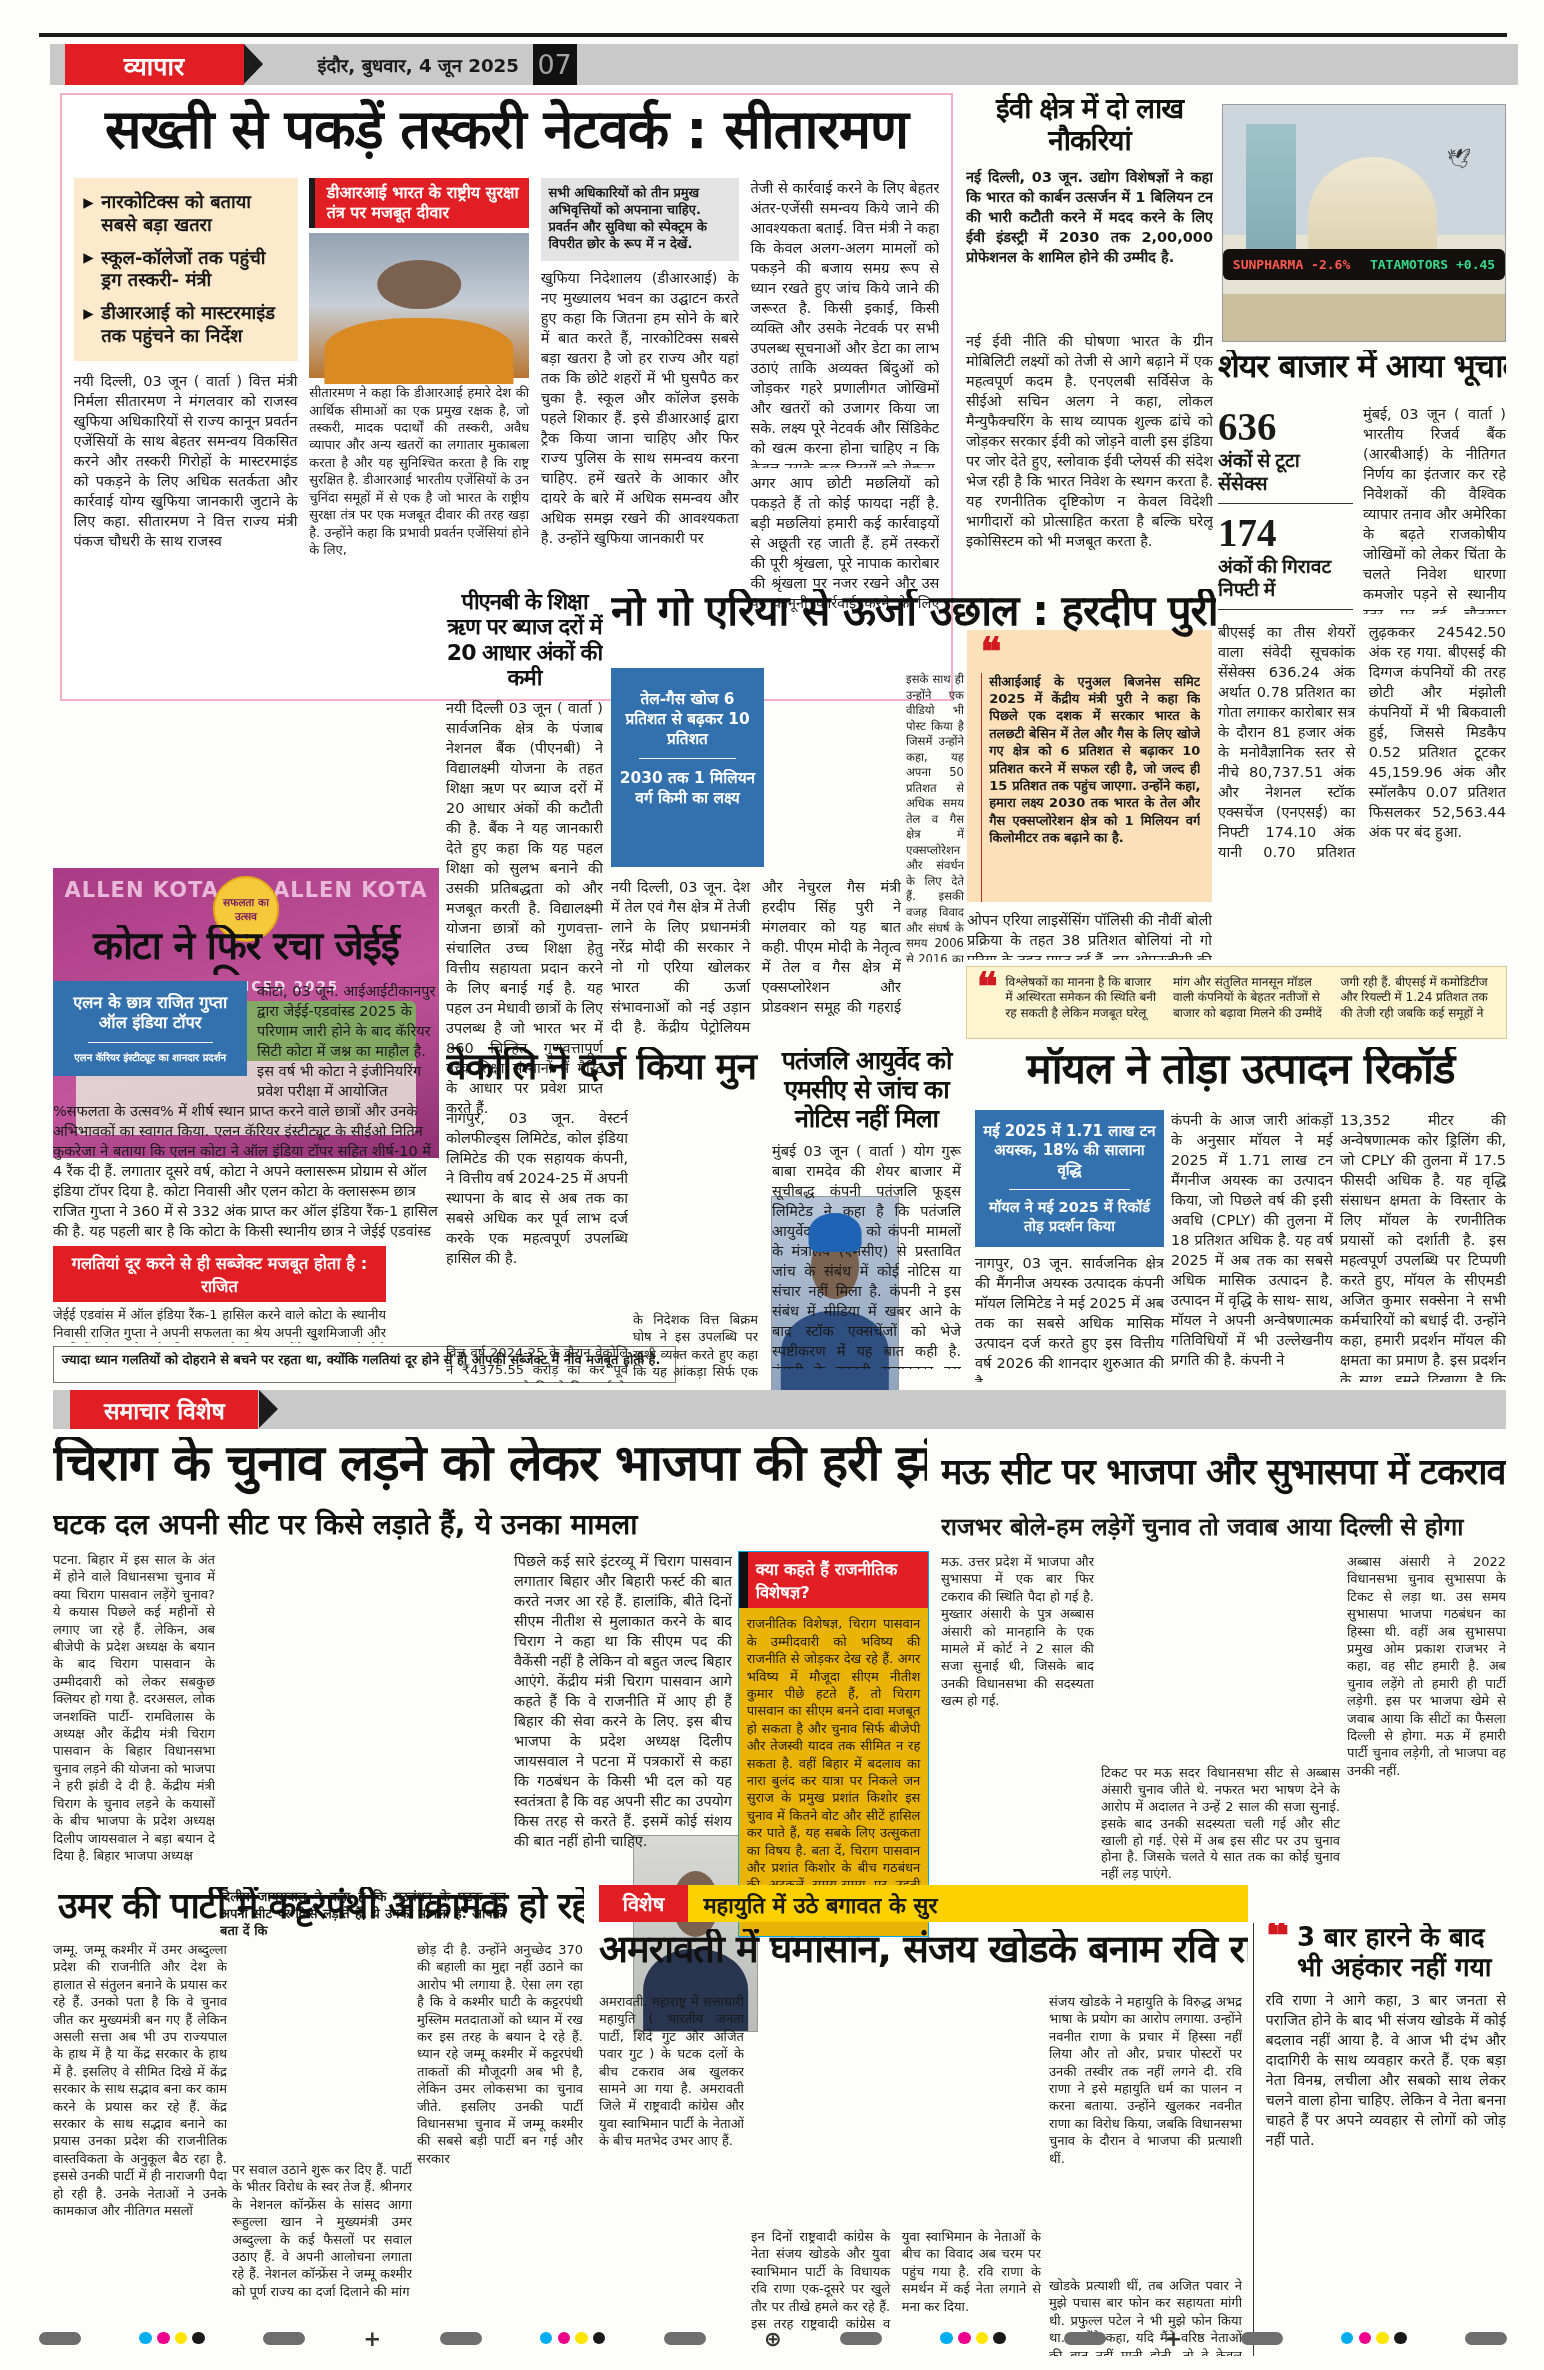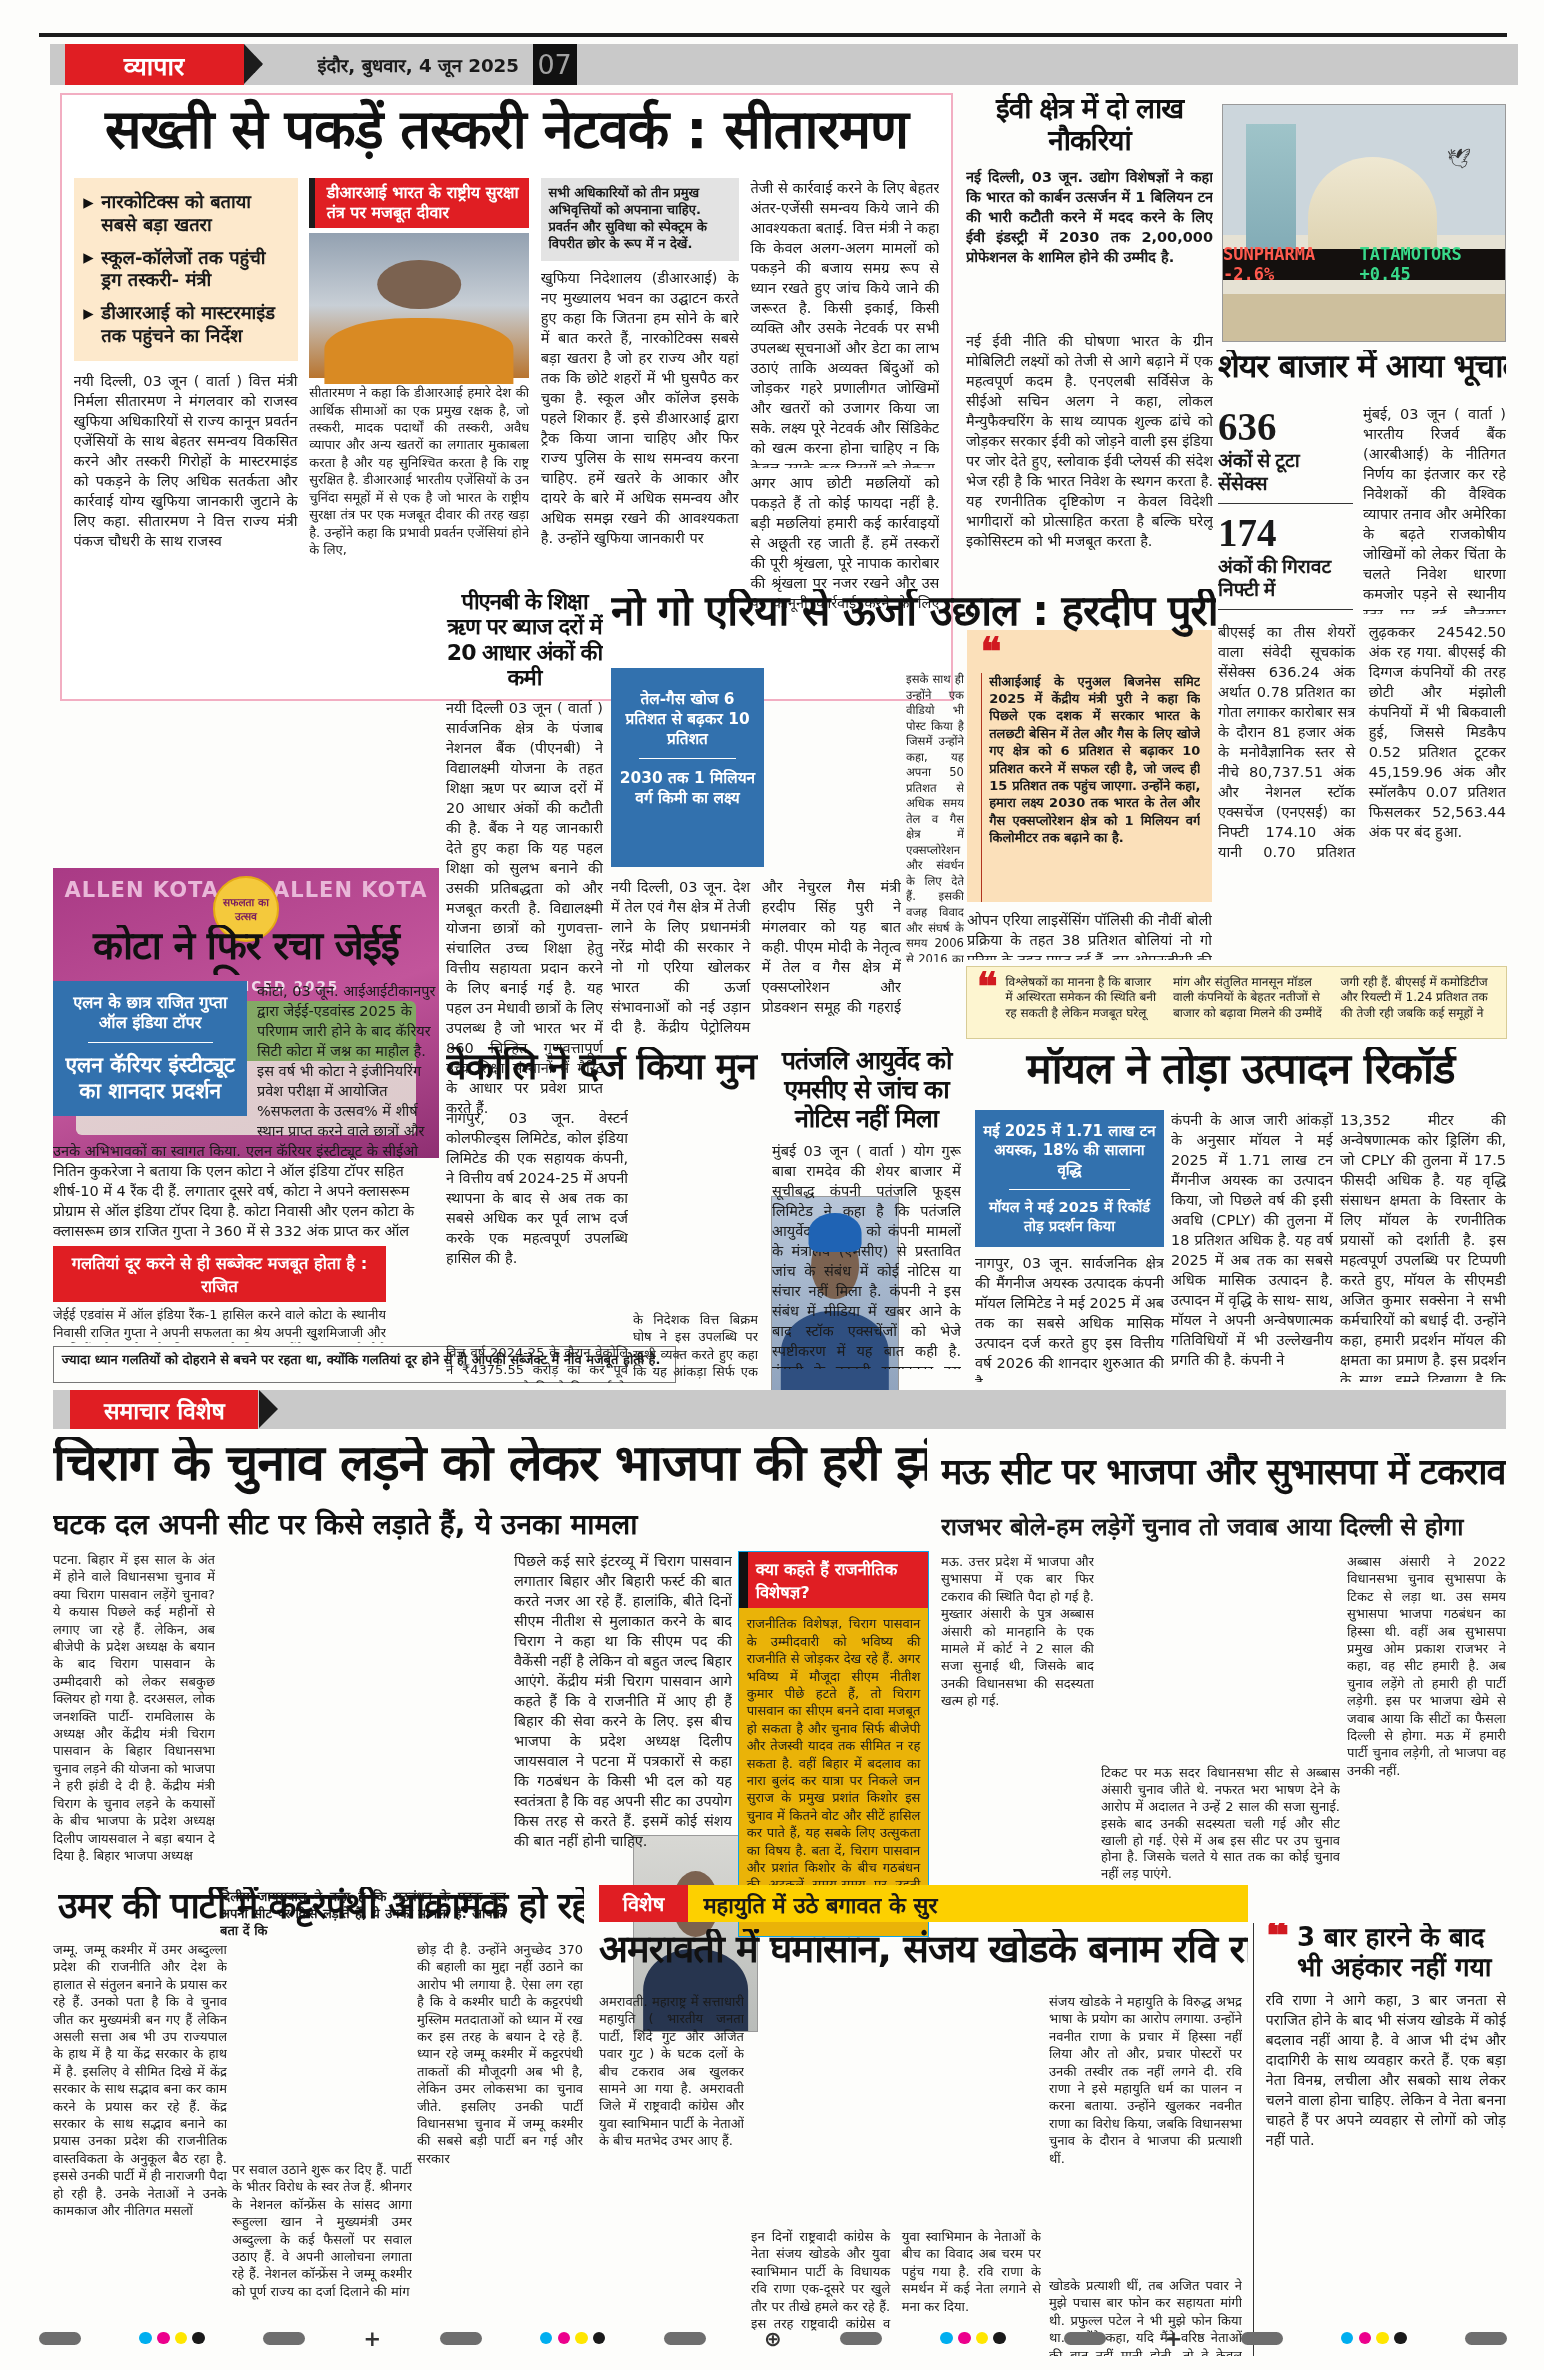--- a/index.html
+++ b/index.html
@@ -31,21 +31,21 @@
   .redhead{background:#e01e23;color:#fff;font-weight:bold;text-align:center;padding:4.8px 5.8px;}
   .expertbox{border:1px solid #0ea5e9;background:#eab308;}
   .experthead{background:#e01e23;color:#fff;font-weight:bold;font-size:16.4px;padding:4.8px 7.7px;border-left:9.7px solid #111;}
   .notebox{border:1px solid #777;padding:4.8px 7.7px;font-weight:bold;font-size:13px;line-height:1.3;}
   .photo{position:relative;}
   .caption{font-size:13px;line-height:1.3;}
   
   .portrait{position:relative;}
   .portrait::before{content:"";position:absolute;left:50%;top:18%;width:38%;height:34%;transform:translateX(-50%);border-radius:50%;background:#7b6250;}
   .portrait::after{content:"";position:absolute;left:50%;bottom:-4%;width:86%;height:46%;transform:translateX(-50%);border-radius:46% 46% 0 0;background:var(--shirt,#31425e);}
-  .ticker{position:absolute;left:0;right:0;background:#14100e;color:#ddd;font-family:"DejaVu Sans Mono",monospace;font-size:17px;display:flex;justify-content:space-around;align-items:center;}
+  .ticker{position:absolute;left:0;right:0;background:#14100e;color:#ddd;font-family:"DejaVu Sans Mono",monospace;font-size:13px;display:flex;justify-content:space-around;align-items:center;border-radius:6px;}
   .tick-red{color:#ff5a4e;font-weight:bold;}
   .tick-green{color:#39d98a;font-weight:bold;}
   .allen{background:linear-gradient(160deg,#a93a85,#c2559b 55%,#8e2f72);}
   .allen .brand{position:absolute;top:9.7px;color:#e9b7d8;font-weight:bold;font-size:21px;letter-spacing:1px;}
   .allen .badge{position:absolute;left:50%;top:7.7px;transform:translateX(-50%);background:#f4c93c;color:#7a1d5e;font-weight:bold;font-size:10.6px;border-radius:50%;width:62px;height:62px;display:flex;align-items:center;justify-content:center;text-align:center;border:2.9px solid #e5ab14;}
   .allen .row{position:absolute;left:6%;right:6%;bottom:8%;height:46%;background:linear-gradient(180deg,#79b85c 0 45%,#e8e4da 45% 100%);border-radius:5.8px;opacity:.85;}
   .allen .jee{position:absolute;left:50%;top:38%;transform:translateX(-50%);color:#f0d9ea;font-weight:bold;font-size:13.5px;letter-spacing:1.9px;}
   .footer-marks{display:flex;align-items:center;gap:25px;}
   .pill{width:42px;height:12.6px;border-radius:6.8px;background:#6e6e6e;}
   .dot{width:12.6px;height:12.6px;border-radius:50%;display:inline-block;}
@@ -145,21 +145,21 @@
   <span class="brand" style="right:11.6px;">ALLEN KOTA</span>
   <span class="badge">सफलता का उत्सव</span>
   <span class="jee">JEE ADVANCED 2025</span>
   <span class="row"></span>
 </div>
 <div class="abs hl ctr" style="left:53px;top:925px;width:386px;height:50px;font-size:39px;">कोटा ने फिर रचा जेईई इतिहास</div>
 <div class="abs" style="left:53px;top:981px;width:386px;height:259px;">
   <div class="bluebox" style="float:left;width:179px;margin:0 9.7px 5.8px 0;">
     <div style="font-size:16.4px;line-height:1.25;">एलन के छात्र राजित गुप्ता ऑल इंडिया टॉपर</div>
     <div class="dv"></div>
-    <div style="font-size:21px;line-height:1.25;">एलन कॅरियर इंस्टीट्यूट का शानदार प्रदर्शन</div>
+    <div style="font-size:10px;line-height:1.25;">एलन कॅरियर इंस्टीट्यूट का शानदार प्रदर्शन</div>
   </div>
   <span class="body-txt jt" style="display:inline;">कोटा, 03 जून. आईआईटीकानपुर द्वारा जेईई-एडवांस्ड 2025 के परिणाम जारी होने के बाद कॅरियर सिटी कोटा में जश्न का माहौल है. इस वर्ष भी कोटा ने इंजीनियरिंग प्रवेश परीक्षा में आयोजित %सफलता के उत्सव% में शीर्ष स्थान प्राप्त करने वाले छात्रों और उनके अभिभावकों का स्वागत किया.</span>
   <span class="body-txt jt" style="display:inline;">एलन कॅरियर इंस्टीट्यूट के सीईओ नितिन कुकरेजा ने बताया कि एलन कोटा ने ऑल इंडिया टॉपर सहित शीर्ष-10 में 4 रैंक दी हैं. लगातार दूसरे वर्ष, कोटा ने अपने क्लासरूम प्रोग्राम से ऑल इंडिया टॉपर दिया है. कोटा निवासी और एलन कोटा के क्लासरूम छात्र राजित गुप्ता ने 360 में से 332 अंक प्राप्त कर ऑल इंडिया रैंक-1 हासिल की है. यह पहली बार है कि कोटा के किसी स्थानीय छात्र ने जेईई एडवांस्ड में शीर्ष स्थान प्राप्त किया है.</span>
 </div>
 <div class="abs" style="left:53px;top:1246px;width:333px;height:97px;">
   <div class="redhead" style="font-size:16.4px;">गलतियां दूर करने से ही सब्जेक्ट मजबूत होता है : राजित</div>
   <div class="sm-txt jt" style="margin-top:4.8px;height:56px;overflow:hidden;">जेईई एडवांस में ऑल इंडिया रैंक-1 हासिल करने वाले कोटा के स्थानीय निवासी राजित गुप्ता ने अपनी सफलता का श्रेय अपनी खुशमिजाजी और गलतियों को न दोहराने की आदत को दिया. उन्होंने कहा, खुशी मेरी सफलता की कुंजी रही है.</div>
 </div>
 <div class="abs notebox" style="left:53px;top:1346px;width:623px;height:37px;">ज्यादा ध्यान गलतियों को दोहराने से बचने पर रहता था, क्योंकि गलतियां दूर होने से ही आपकी सब्जेक्ट में नींव मजबूत होती है.</div>
 

